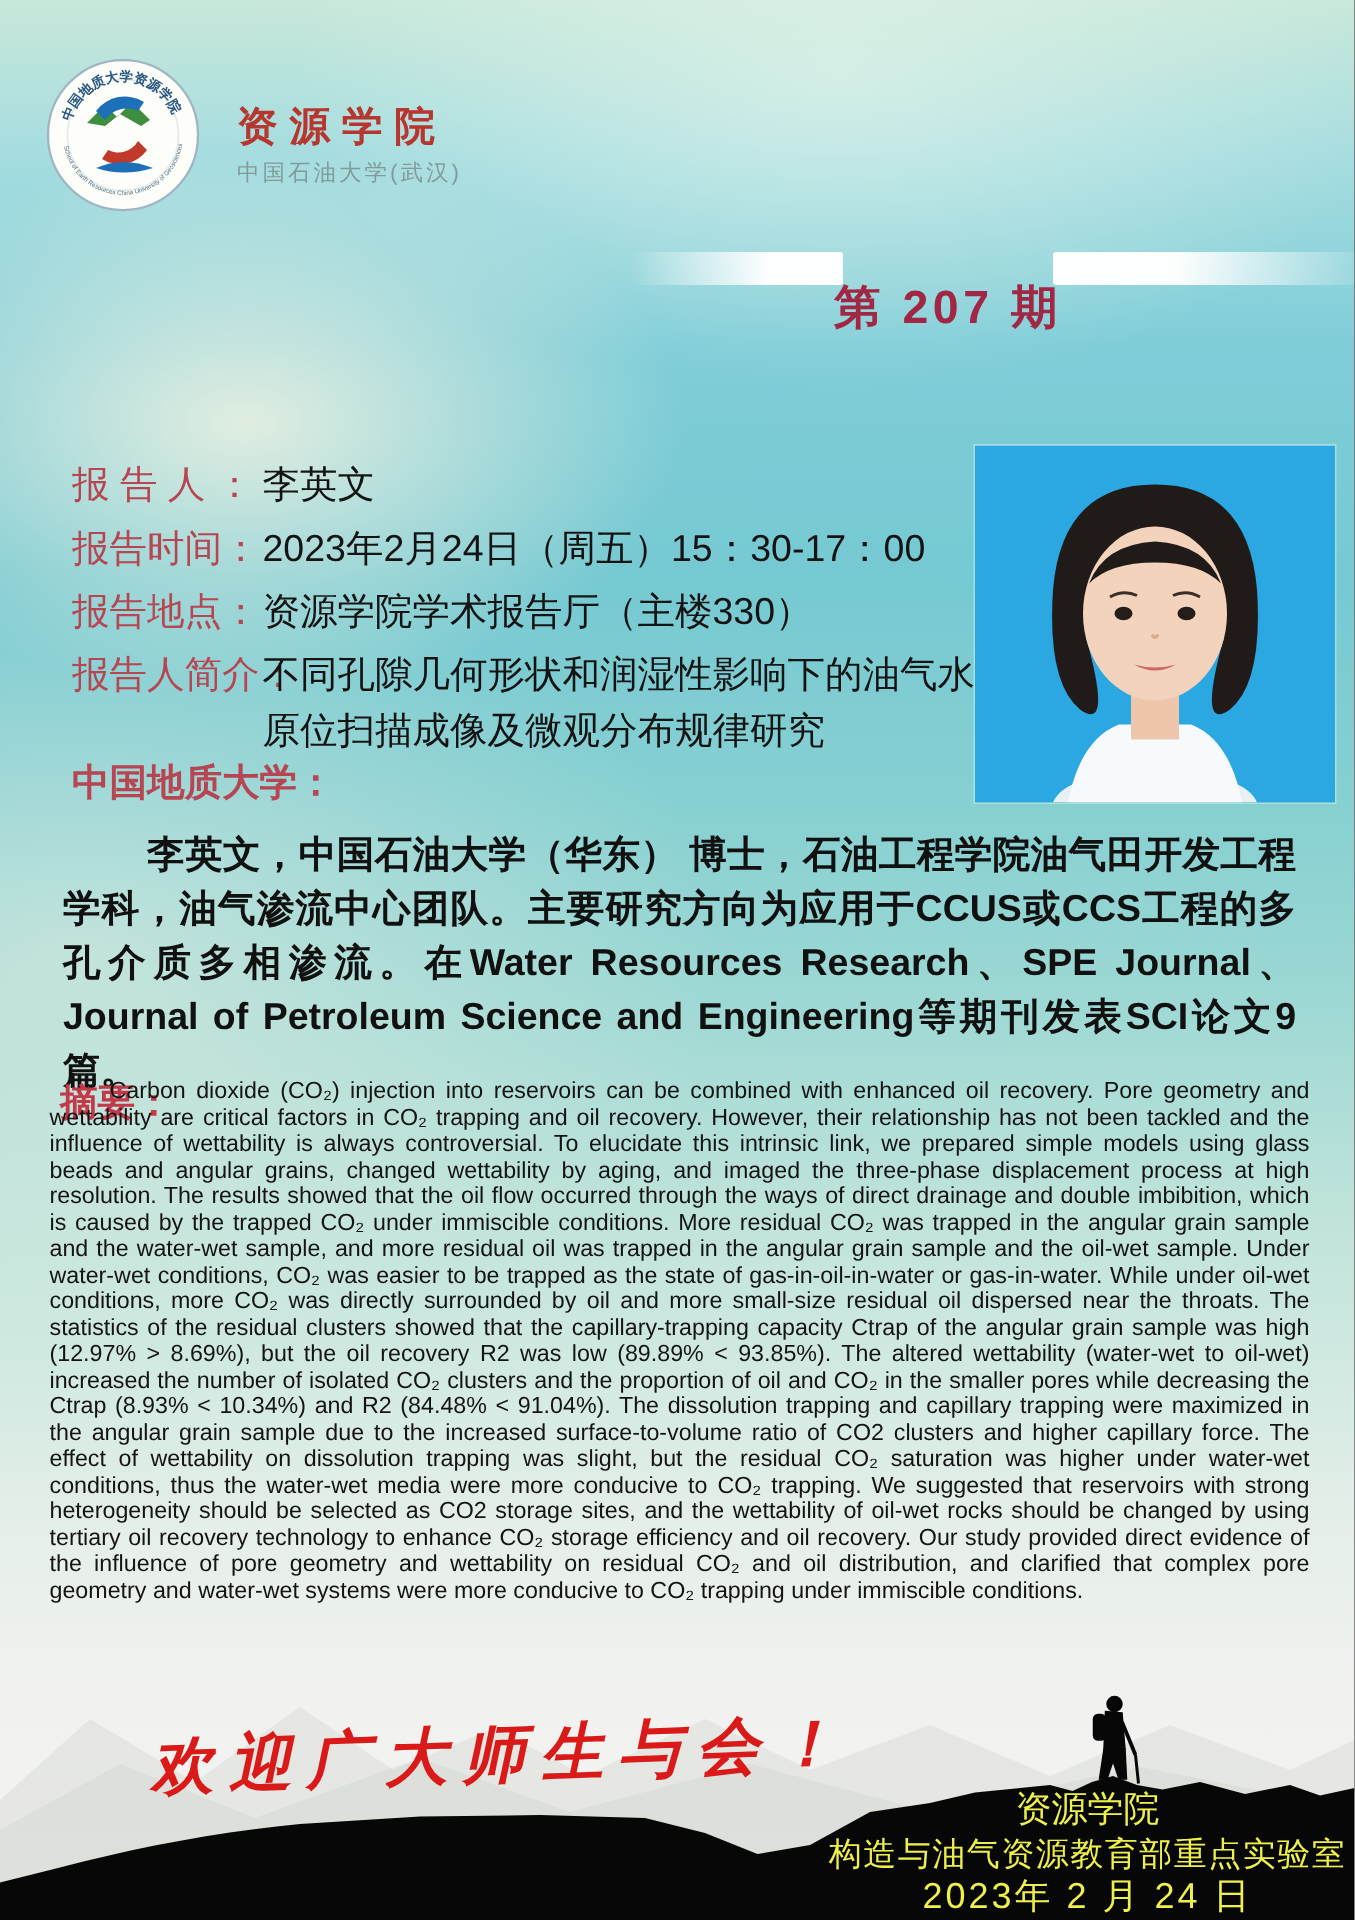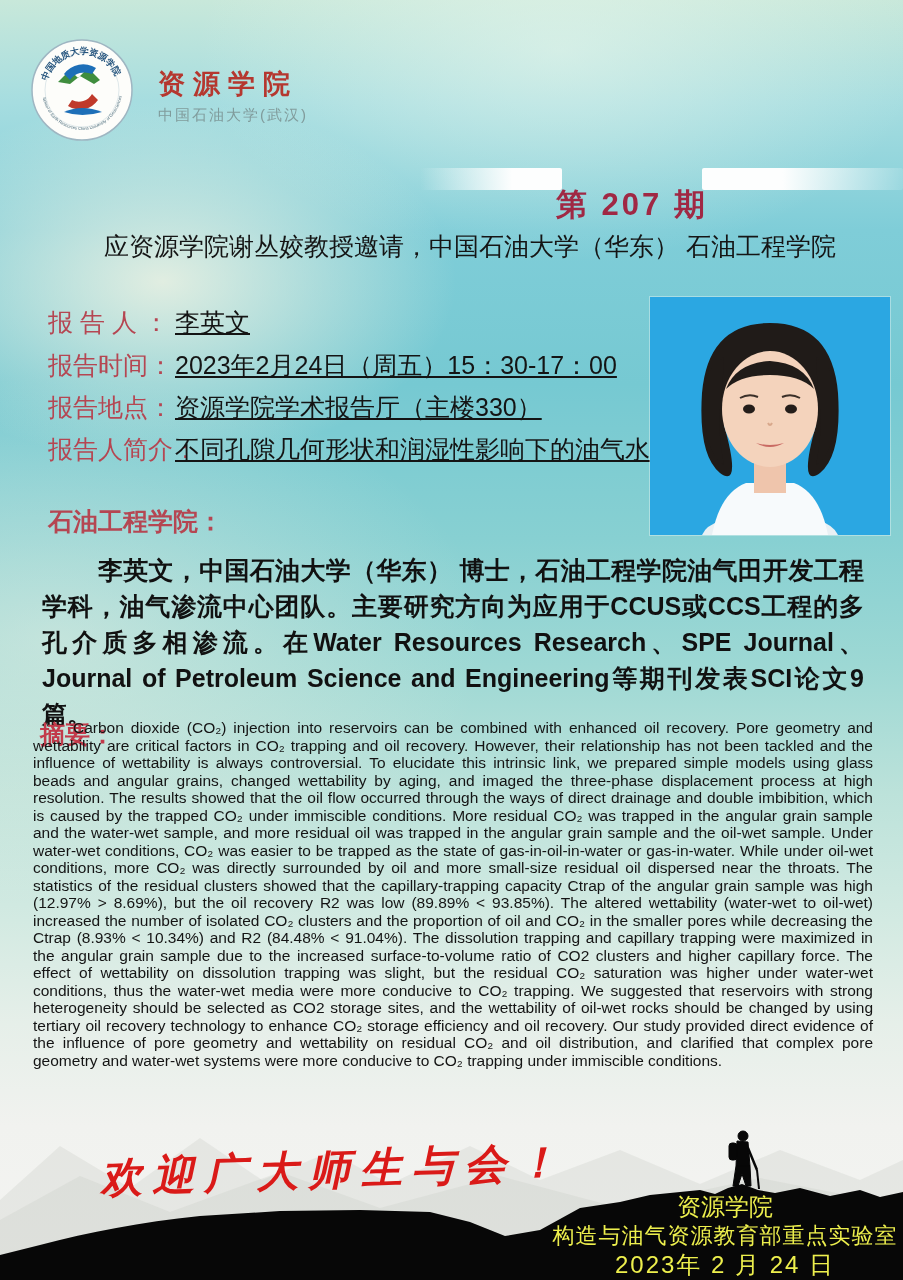--- a/index.html
+++ b/index.html
@@ -26,21 +26,21 @@
   .issue-bar-right{left:702px;top:168px;width:201px;height:22px;
     background:linear-gradient(90deg,#fdfefe 40%,rgba(255,255,255,.12));border-radius:2px;}
   .issue{left:556px;top:156px;font-size:31px;font-weight:bold;color:#a02844;letter-spacing:3px;margin-top:28px;}
   
   .intro{left:48px;top:222px;width:812px;font-size:25px;color:#151515;line-height:48px;}
   .intro .l1{display:block;text-indent:56px;}
   .intro .l2{display:block;}
   
   .row{left:48px;font-size:25px;white-space:nowrap;}
   .row .lab{color:#b54652;font-weight:normal;}
-  .row .val{color:#141414;position:absolute;left:127px;white-space:nowrap;text-decoration:underline;}
+  .row .val{color:#141414;position:absolute;left:127px;white-space:nowrap;}
   .r1{top:306px;} .r2{top:349px;} .r3{top:391px;} .r4{top:433px;}
   .topic-l2{left:175px;top:470px;font-size:25px;color:#141414;white-space:nowrap;}
   .bio-label{left:48px;top:505px;font-size:25px;font-weight:bold;color:#b54652;}
   
   .photo{left:650px;top:297px;width:240px;height:238px;box-shadow:0 0 0 1px rgba(255,255,255,.35);}
   
   .bio{left:42px;top:552px;width:822px;font-size:25px;line-height:36px;color:#111;
     text-align:justify;text-indent:56px;font-weight:bold;}
   
   .abstract-label{left:40px;top:686px;font-size:25px;font-weight:bold;color:#c23a4a;margin-top:32px;}
@@ -81,40 +81,40 @@
   </svg>
   <div class="abs org-name">资源学院</div>
   <div class="abs org-sub">中国石油大学(武汉)</div>
 
 
   <div class="abs issue-bar-left"></div>
   <div class="abs issue-bar-right"></div>
   <div class="abs issue">第 207 期</div>
 
   <div class="abs intro">
-    <span class="l1">应资源学院谢丛姣教授邀请，中国石油大学（华东） 石油工程学院</span>
   </div>
 
   <div class="abs row r1">
     <span class="lab">报 告 人 ：</span>
     <span class="val">李英文</span>
   </div>
   <div class="abs row r2">
     <span class="lab">报告时间：</span>
     <span class="val">2023年2月24日（周五）15：30-17：00</span>
   </div>
   <div class="abs row r3">
     <span class="lab">报告地点：</span>
     <span class="val">资源学院学术报告厅（主楼330）</span>
   </div>
   <div class="abs row r4">
     <span class="lab">报告人简介：</span>
     <span class="val">不同孔隙几何形状和润湿性影响下的油气水</span>
   </div>
-  <div class="abs bio-label">石油工程学院：</div>
+  <div class="abs topic-l2">原位扫描成像及微观分布规律研究</div>
+  <div class="abs bio-label">中国地质大学：</div>
 
   <svg class="abs photo" viewBox="0 0 240 238">
     <rect x="0" y="0" width="240" height="238" fill="#2ba7e2"></rect>
     <path d="M120,218 Q60,218 52,238 L188,238 Q180,218 120,218 Z" fill="#e9f0f4"></path>
     <path d="M62,238 Q70,196 96,186 L144,186 Q170,196 178,238 Z" fill="#f7fafc"></path>
     <rect x="104" y="160" width="32" height="36" fill="#efc5ac"></rect>
     <path d="M120,26 Q58,26 52,96 Q48,158 70,176 Q92,192 74,128 L74,96 L166,96 L166,128 Q148,192 170,176 Q192,158 188,96 Q182,26 120,26 Z" fill="#201b18"></path>
     <ellipse cx="120" cy="112" rx="48" ry="58" fill="#f4d3bc"></ellipse>
     <path d="M76,92 Q86,66 120,64 Q154,66 164,92 Q150,78 120,78 Q90,78 76,92 Z" fill="#201b18"></path>
     <path d="M74,60 Q44,78 56,132 Q60,160 74,168 Q66,128 72,96 Z" fill="#201b18"></path>

